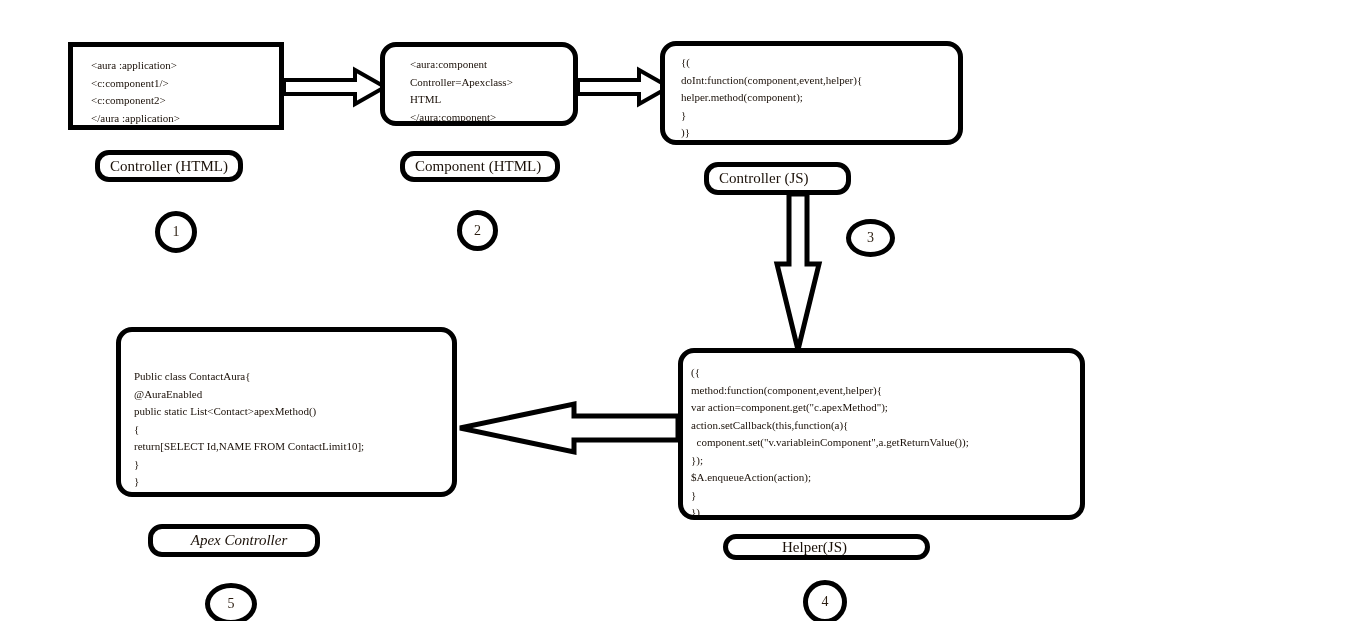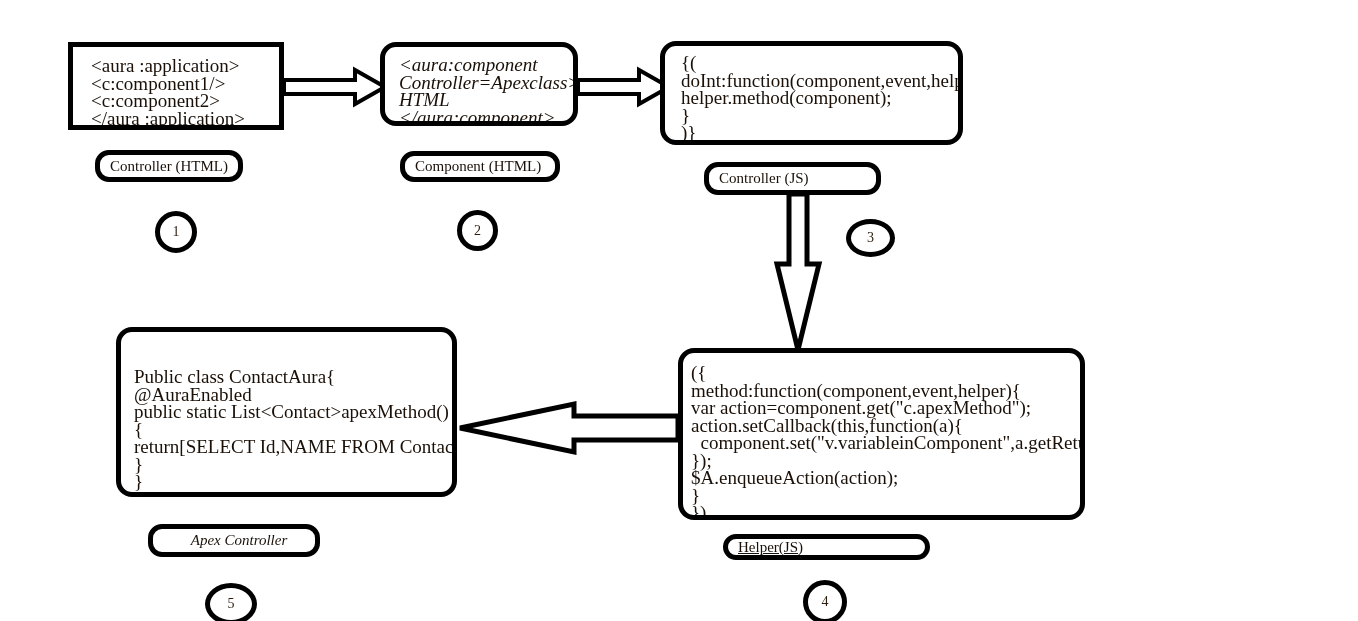--- a/index.html
+++ b/index.html
@@ -15,21 +15,21 @@
     overflow: hidden;
     font-family: "Liberation Serif", "DejaVu Serif", serif;
   }
   .code-box {
     position: absolute;
     box-sizing: border-box;
     background: #ffffff;
     border: 5px solid #000000;
     color: #1a1008;
     font-family: "Liberation Serif", "DejaVu Serif", serif;
-    font-size: 19px;
+    font-size: 11px;
     line-height: 17.5px;
     white-space: pre;
     overflow: hidden;
     padding-left: 18px;
   }
   .code-box.rounded { border-radius: 16px; }
   .code-box.sharp { border-radius: 0; }
   .code-text {
     position: absolute;
     white-space: pre;
@@ -92,21 +92,21 @@
 
   <div class="num-circle" style="left:155px; top:211px; width:42px; height:42px;">
     <span>1</span>
   </div>
 
   <svg class="arrow-svg" width="106" height="48" viewBox="0 0 106 48" style="left:282px; top:64px;">
     <path class="arrow-shape thin" d="M 2 16 L 73 16 L 73 6 L 103 23 L 73 40 L 73 30 L 2 30 Z"></path>
   </svg>
 
   <div class="code-box rounded" style="left:380px; top:42px; width:198px; height:84px;">
-    <div class="code-text" style="left:14px; top:9px;font-style:italic;">&lt;aura:component
+    <div class="code-text" style="left:25px; top:9px;">&lt;aura:component
 Controller=Apexclass&gt;
 HTML
 &lt;/aura:component&gt;</div>
   </div>
 
   <div class="label-pill" style="left:400px; top:151px; width:160px; height:31px;">
     <span>Component (HTML)</span>
   </div>
 
   <div class="num-circle" style="left:457px; top:210px; width:41px; height:41px;">
@@ -118,21 +118,21 @@
   </svg>
 
   <div class="code-box rounded" style="left:660px; top:41px; width:303px; height:104px;">
     <div class="code-text" style="left:16px; top:8px;">{(
 doInt:function(component,event,helper){
 helper.method(component);
 }
 )}</div>
   </div>
 
-  <div class="label-pill" style="left:704px; top:162px; width:177px; height:33px;text-align:center;">
+  <div class="label-pill" style="left:704px; top:162px; width:147px; height:33px;text-align:center;">
     <span>Controller (JS)</span>
   </div>
 
   <div class="num-circle" style="left:846px; top:219px; width:49px; height:38px;">
     <span>3</span>
   </div>
 
   <svg class="arrow-svg" width="60" height="162" viewBox="0 0 60 162" style="left:768px; top:192px;">
     <path class="arrow-shape" d="M 21 2 L 21 72 L 9 72 L 30 158 L 51 72 L 39 72 L 39 2 Z"></path>
   </svg>
@@ -165,20 +165,20 @@
 var action=component.get("c.apexMethod");
 action.setCallback(this,function(a){
   component.set("v.variableinComponent",a.getReturnValue());
 });
 $A.enqueueAction(action);
 }
 })</div>
   </div>
 
   <div class="label-pill" style="left:723px; top:534px; width:207px; height:26px;">
-    <span style="text-decoration:underline;">Helper(JS)</span>
+    <span style="margin-left:44px;">Helper(JS)</span>
   </div>
 
   <div class="num-circle" style="left:803px; top:580px; width:44px; height:44px;">
     <span>4</span>
   </div>
 
 </div>
 
 </body></html>

